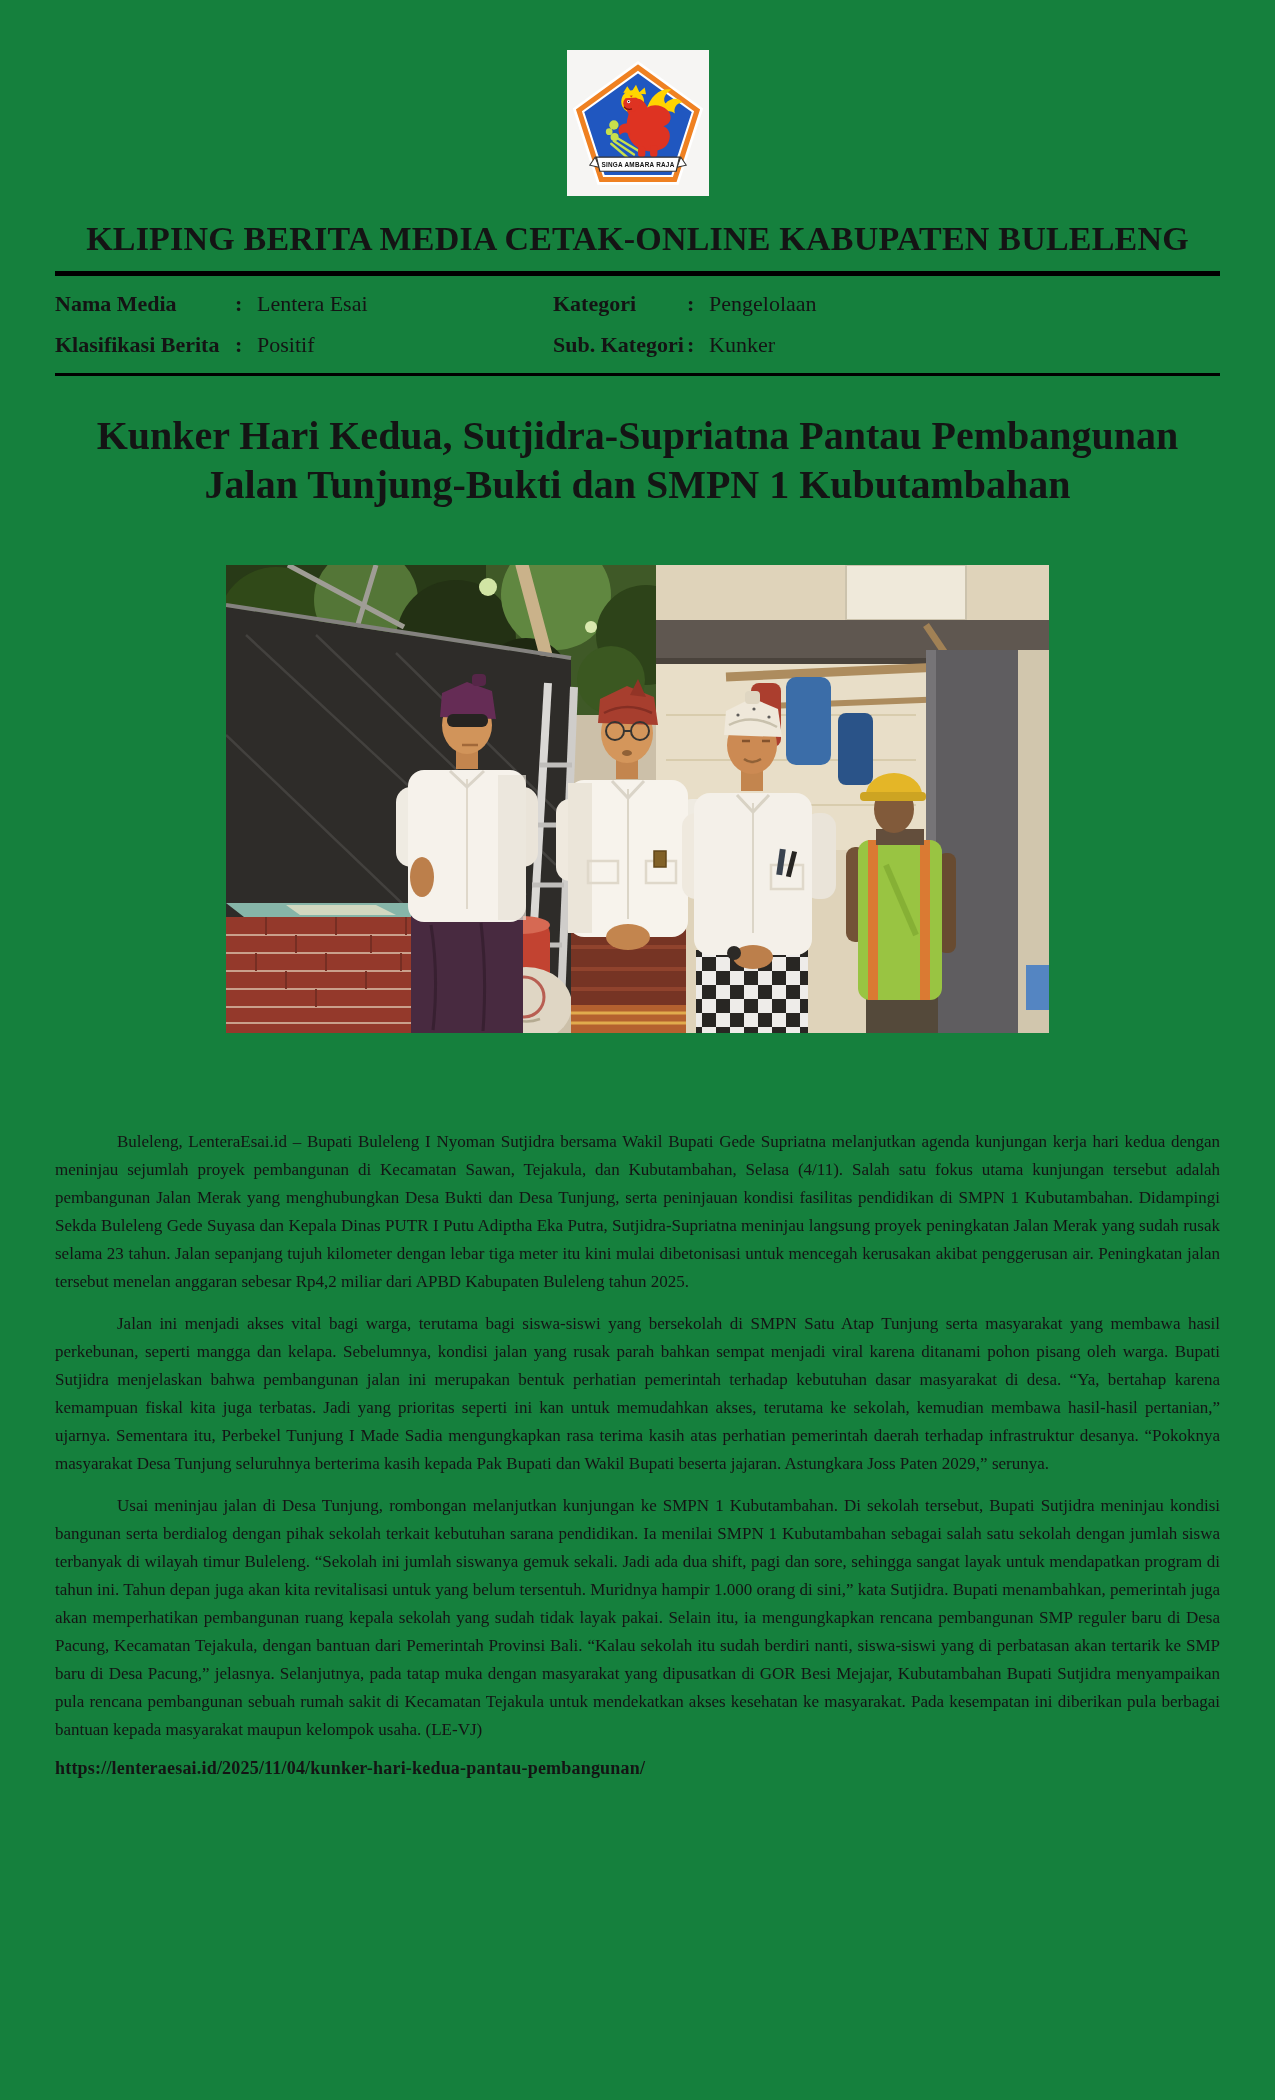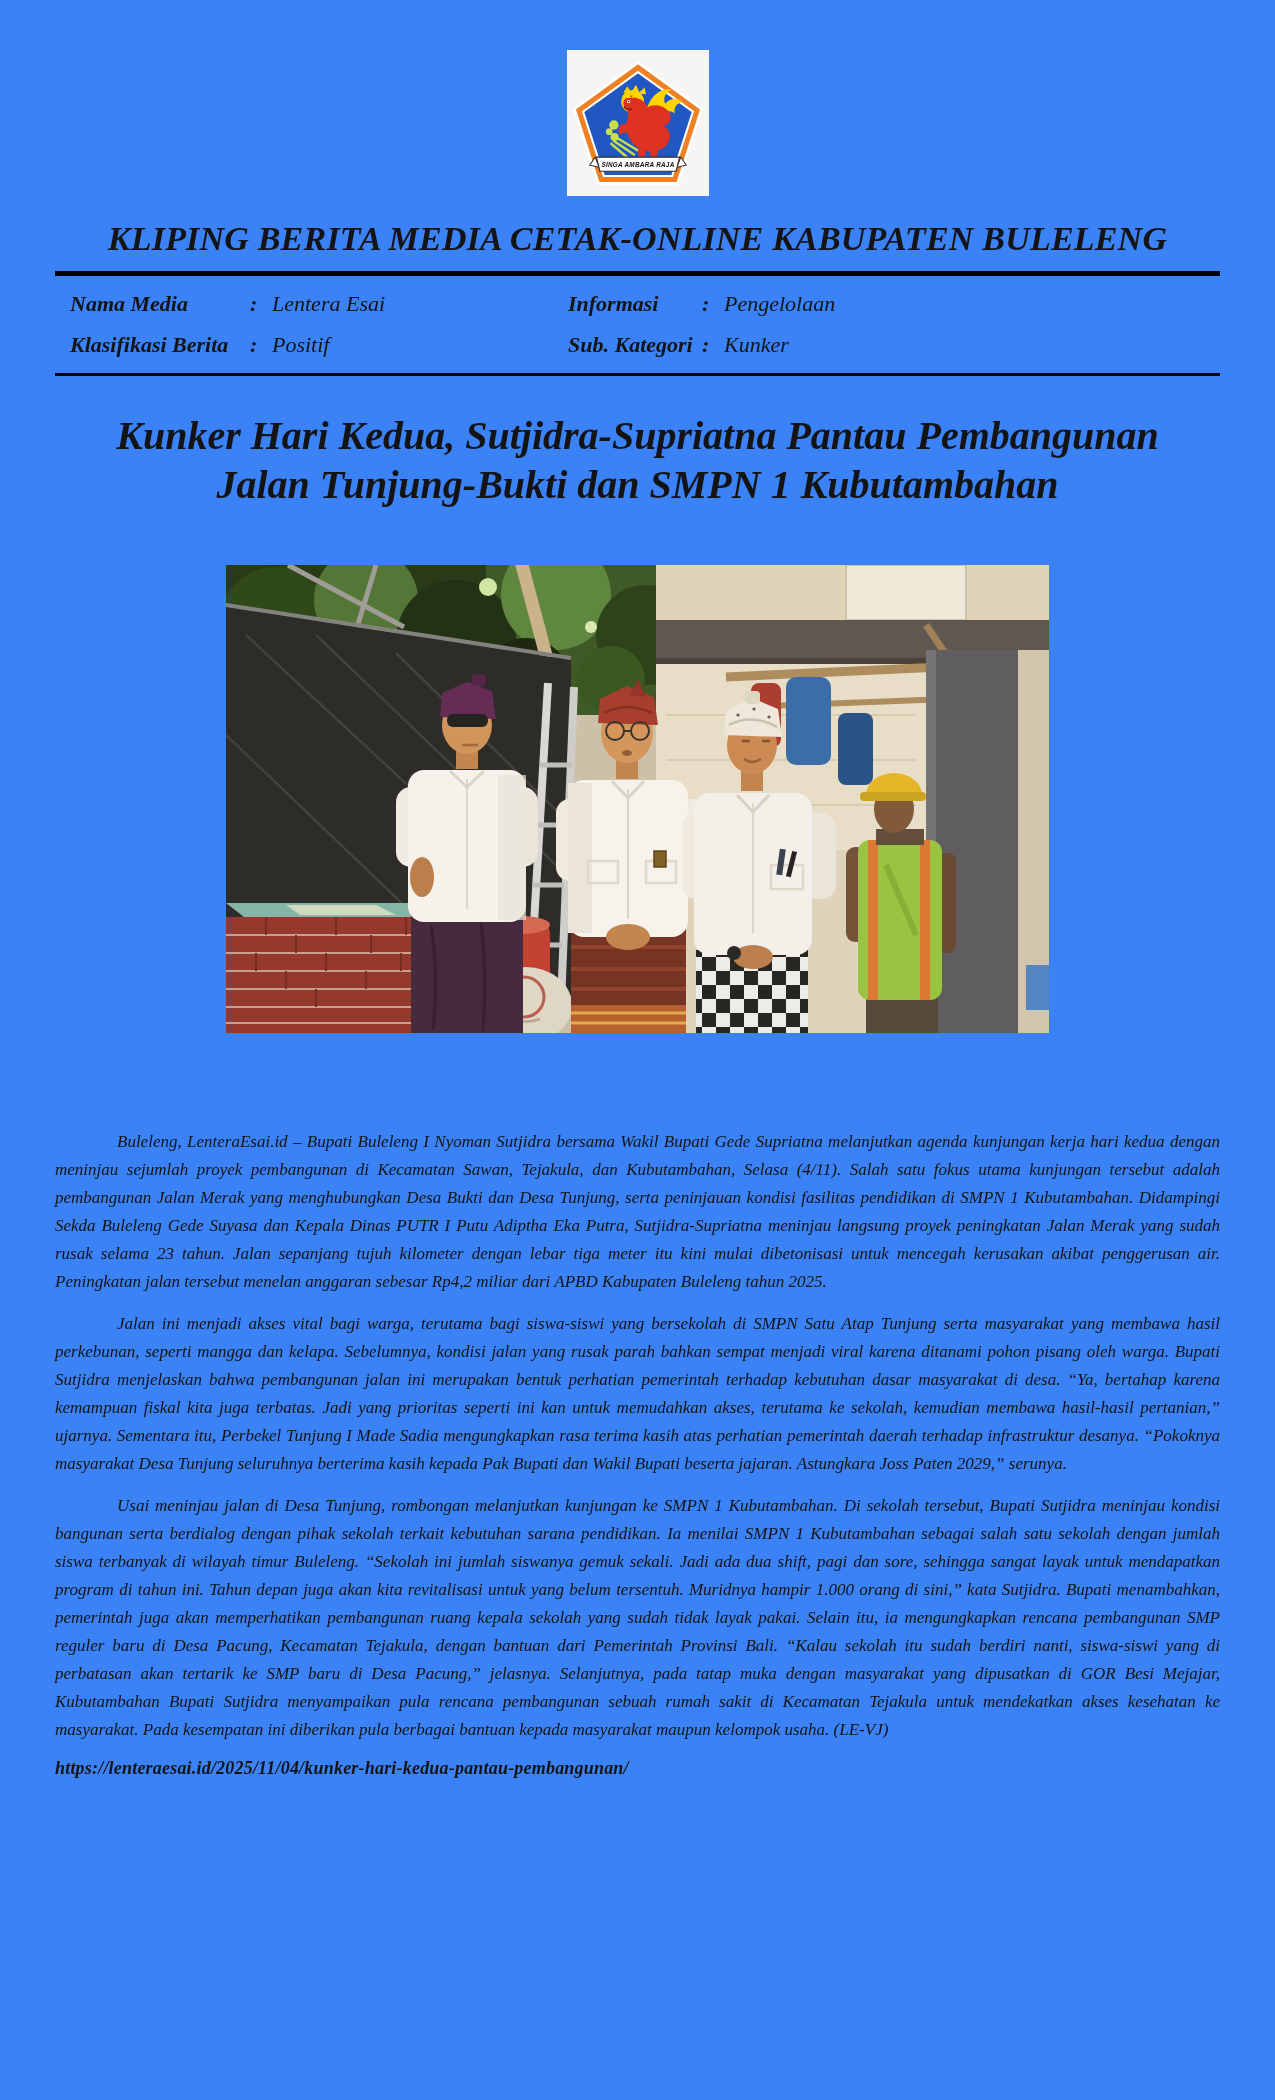--- a/index.html
+++ b/index.html
@@ -1,29 +1,29 @@
 <!DOCTYPE html>
 <html><head>
 <meta charset="utf-8">
 <style>
   html,body{margin:0;padding:0;background:#ffffff;}
   .page{
-    width:1275px;height:2100px;margin:0 auto;background:#3b82f6;
-    font-family:"Liberation Serif",serif;color:#141414;overflow:hidden;position:relative;font-style:italic;
+    width:1275px;height:2100px;margin:0 auto;background:#15803d;
+    font-family:"Liberation Serif",serif;color:#141414;overflow:hidden;position:relative;
   }
   .logo-box{width:142px;height:146px;margin:50px auto 0;background:#f6f5f3;
     display:flex;align-items:center;justify-content:center;}
   .doc-title{margin:24px 45px 0;text-align:center;font-size:34px;font-weight:bold;
     letter-spacing:.2px;line-height:38px;}
   .rule{background:#000;}
   .rule.thick{margin:13px 55px 0;height:5px;}
   .rule.thin{margin:0 55px;height:3px;}
   .meta{margin:0 55px;display:flex;padding:15px 0 15px;font-size:22px;}
   .meta-col{display:flex;flex-direction:column;gap:15px;}
-  .meta-col.left{width:498px;margin-left:15px;}
+  .meta-col.left{width:498px;}
   .meta-col.right{flex:1;}
   .meta-row{display:grid;align-items:baseline;}
   .meta-col.left .meta-row{grid-template-columns:180px 22px 1fr;}
   .meta-col.right .meta-row{grid-template-columns:134px 22px 1fr;}
   .meta-label{font-weight:bold;white-space:nowrap;}
   .meta-colon{font-weight:bold;}
   .meta-value{white-space:nowrap;}
   .article-title{margin:35px 70px 0;text-align:center;font-size:40px;font-weight:bold;
     line-height:49px;}
   .article-title span{display:block;}
@@ -89,21 +89,21 @@
         <span class="meta-value">Lentera Esai</span>
       </div>
       <div class="meta-row">
         <span class="meta-label">Klasifikasi Berita</span>
         <span class="meta-colon">:</span>
         <span class="meta-value">Positif</span>
       </div>
     </div>
     <div class="meta-col right">
       <div class="meta-row">
-        <span class="meta-label">Informasi</span>
+        <span class="meta-label">Kategori</span>
         <span class="meta-colon">:</span>
         <span class="meta-value">Pengelolaan</span>
       </div>
       <div class="meta-row">
         <span class="meta-label">Sub. Kategori</span>
         <span class="meta-colon">:</span>
         <span class="meta-value">Kunker</span>
       </div>
     </div>
   </div>

